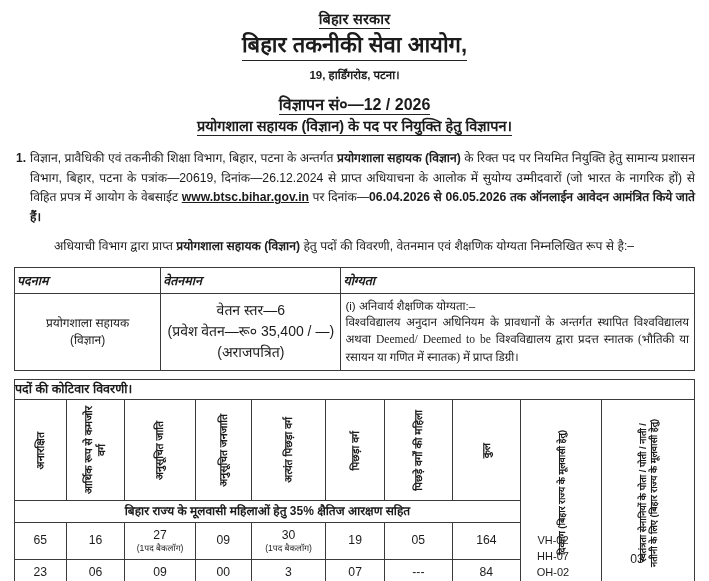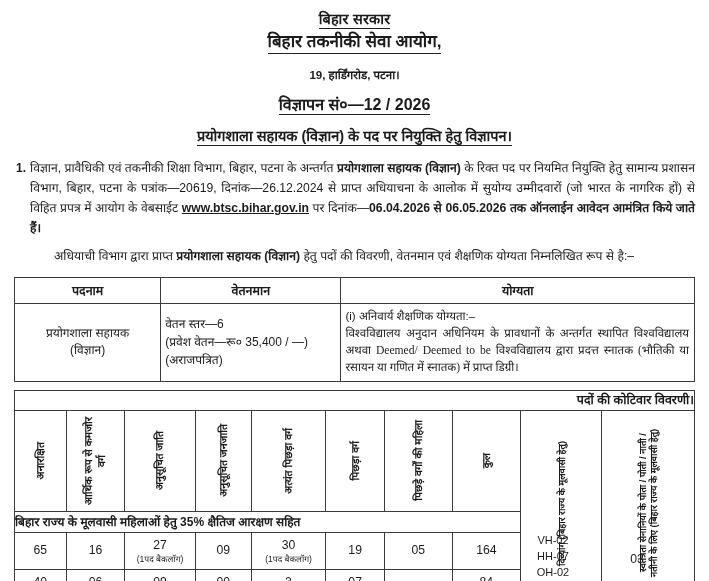--- a/index.html
+++ b/index.html
@@ -31,49 +31,49 @@
   .hdr-gov {
     font-size: 14.5px;
     font-weight: 600;
     letter-spacing: .2px;
     display: inline-block;
     border-bottom: 1.2px solid #222;
     line-height: 1.25;
     padding-bottom: 0px;
   }
   .hdr-org {
-    font-size: 17px;
+    font-size: 22px;
     font-weight: 700;
     display: inline-block;
     border-bottom: 1.4px solid #222;
     line-height: 1.3;
     margin-top: 2px;
   }
   .hdr-addr {
     font-size: 11.5px;
     font-weight: 600;
-    margin-top: 15px;
+    margin-top: 8px;
     line-height: 1.2;
   }
   .adv-no {
     text-align: center;
     font-size: 16px;
     font-weight: 700;
     margin-top: 12px;
     line-height: 1.2;
   }
   .adv-no span {
     border-bottom: 1.4px solid #222;
     padding-bottom: 1px;
   }
   .adv-title {
     text-align: center;
     font-size: 14.5px;
     font-weight: 700;
-    margin-top: 13px;
+    margin-top: 3px;
     line-height: 1.25;
   }
   .adv-title span {
     border-bottom: 1.3px solid #222;
     padding-bottom: 1px;
   }
 
   
   .para-wrap {
     margin: 14px 14px 0 14px;
@@ -112,49 +112,50 @@
     width: 100%;
     table-layout: fixed;
   }
   table td, table th {
     border: 1px solid #3a3a3a;
     padding: 0;
     font-weight: 400;
     vertical-align: middle;
   }
   .th-cell {
-    text-align: center;
     font-size: 12.5px;
     font-weight: 700;
     padding: 4px 2px 4px 2px;
+    font-style: italic;
   }
   .post-cell {
     text-align: center;
     font-size: 12px;
     line-height: 1.45;
     padding: 6px 4px;
   }
   .pay-cell {
-    font-size: 12px;
+    text-align: center;
+    font-size: 14px;
     line-height: 1.5;
     padding: 6px 4px;
   }
   .qual-cell {
     text-align: left;
     font-size: 11.6px;
     line-height: 1.5;
     padding: 3px 5px 4px 4px;
     vertical-align: top;
   }
   .qual-head { display: block; }
   .qual-body { display: block; text-align: justify; font-family: Liberation Serif, serif; }
 
   
   .cat-title {
-    text-align: right;
+    text-align: left;
     font-size: 12.5px;
     font-weight: 700;
     padding: 2px 0 2px 0;
     line-height: 1.2;
   }
   .vhead {
     height: 96px;
     text-align: center;
     vertical-align: middle;
     padding: 2px 0;
@@ -165,21 +166,21 @@
     font-size: 10.6px;
     font-weight: 700;
     line-height: 1.25;
     white-space: normal;
     margin: 0 auto;
     max-height: 92px;
     text-align: center;
   }
   .vhead.small .vtxt { font-size: 9.4px; line-height: 1.2; }
   .horiz35 {
-    text-align: left;
+    text-align: center;
     font-size: 12px;
     font-weight: 600;
     padding: 3px 0;
     line-height: 1.2;
   }
   .num {
     text-align: center;
     font-size: 12.2px;
     padding: 5px 1px;
     line-height: 1.3;
@@ -321,21 +322,21 @@
         <td class="num"><span>16</span></td>
         <td class="num"><span>27</span><span class="sub">(1पद बैकलॉग)</span></td>
         <td class="num"><span>09</span></td>
         <td class="num"><span>30</span><span class="sub">(1पद बैकलॉग)</span></td>
         <td class="num"><span>19</span></td>
         <td class="num"><span>05</span></td>
         <td class="num"><span>164</span></td>
       </tr>
 
       <tr>
-        <td class="num"><span>40</span></td>
+        <td class="num"><span>23</span></td>
         <td class="num"><span>06</span></td>
         <td class="num"><span>09</span></td>
         <td class="num"><span>00</span></td>
         <td class="num"><span>3</span></td>
         <td class="num"><span>07</span></td>
         <td class="num"><span>---</span></td>
         <td class="num"><span>84</span></td>
       </tr>
     </tbody>
       </table>

